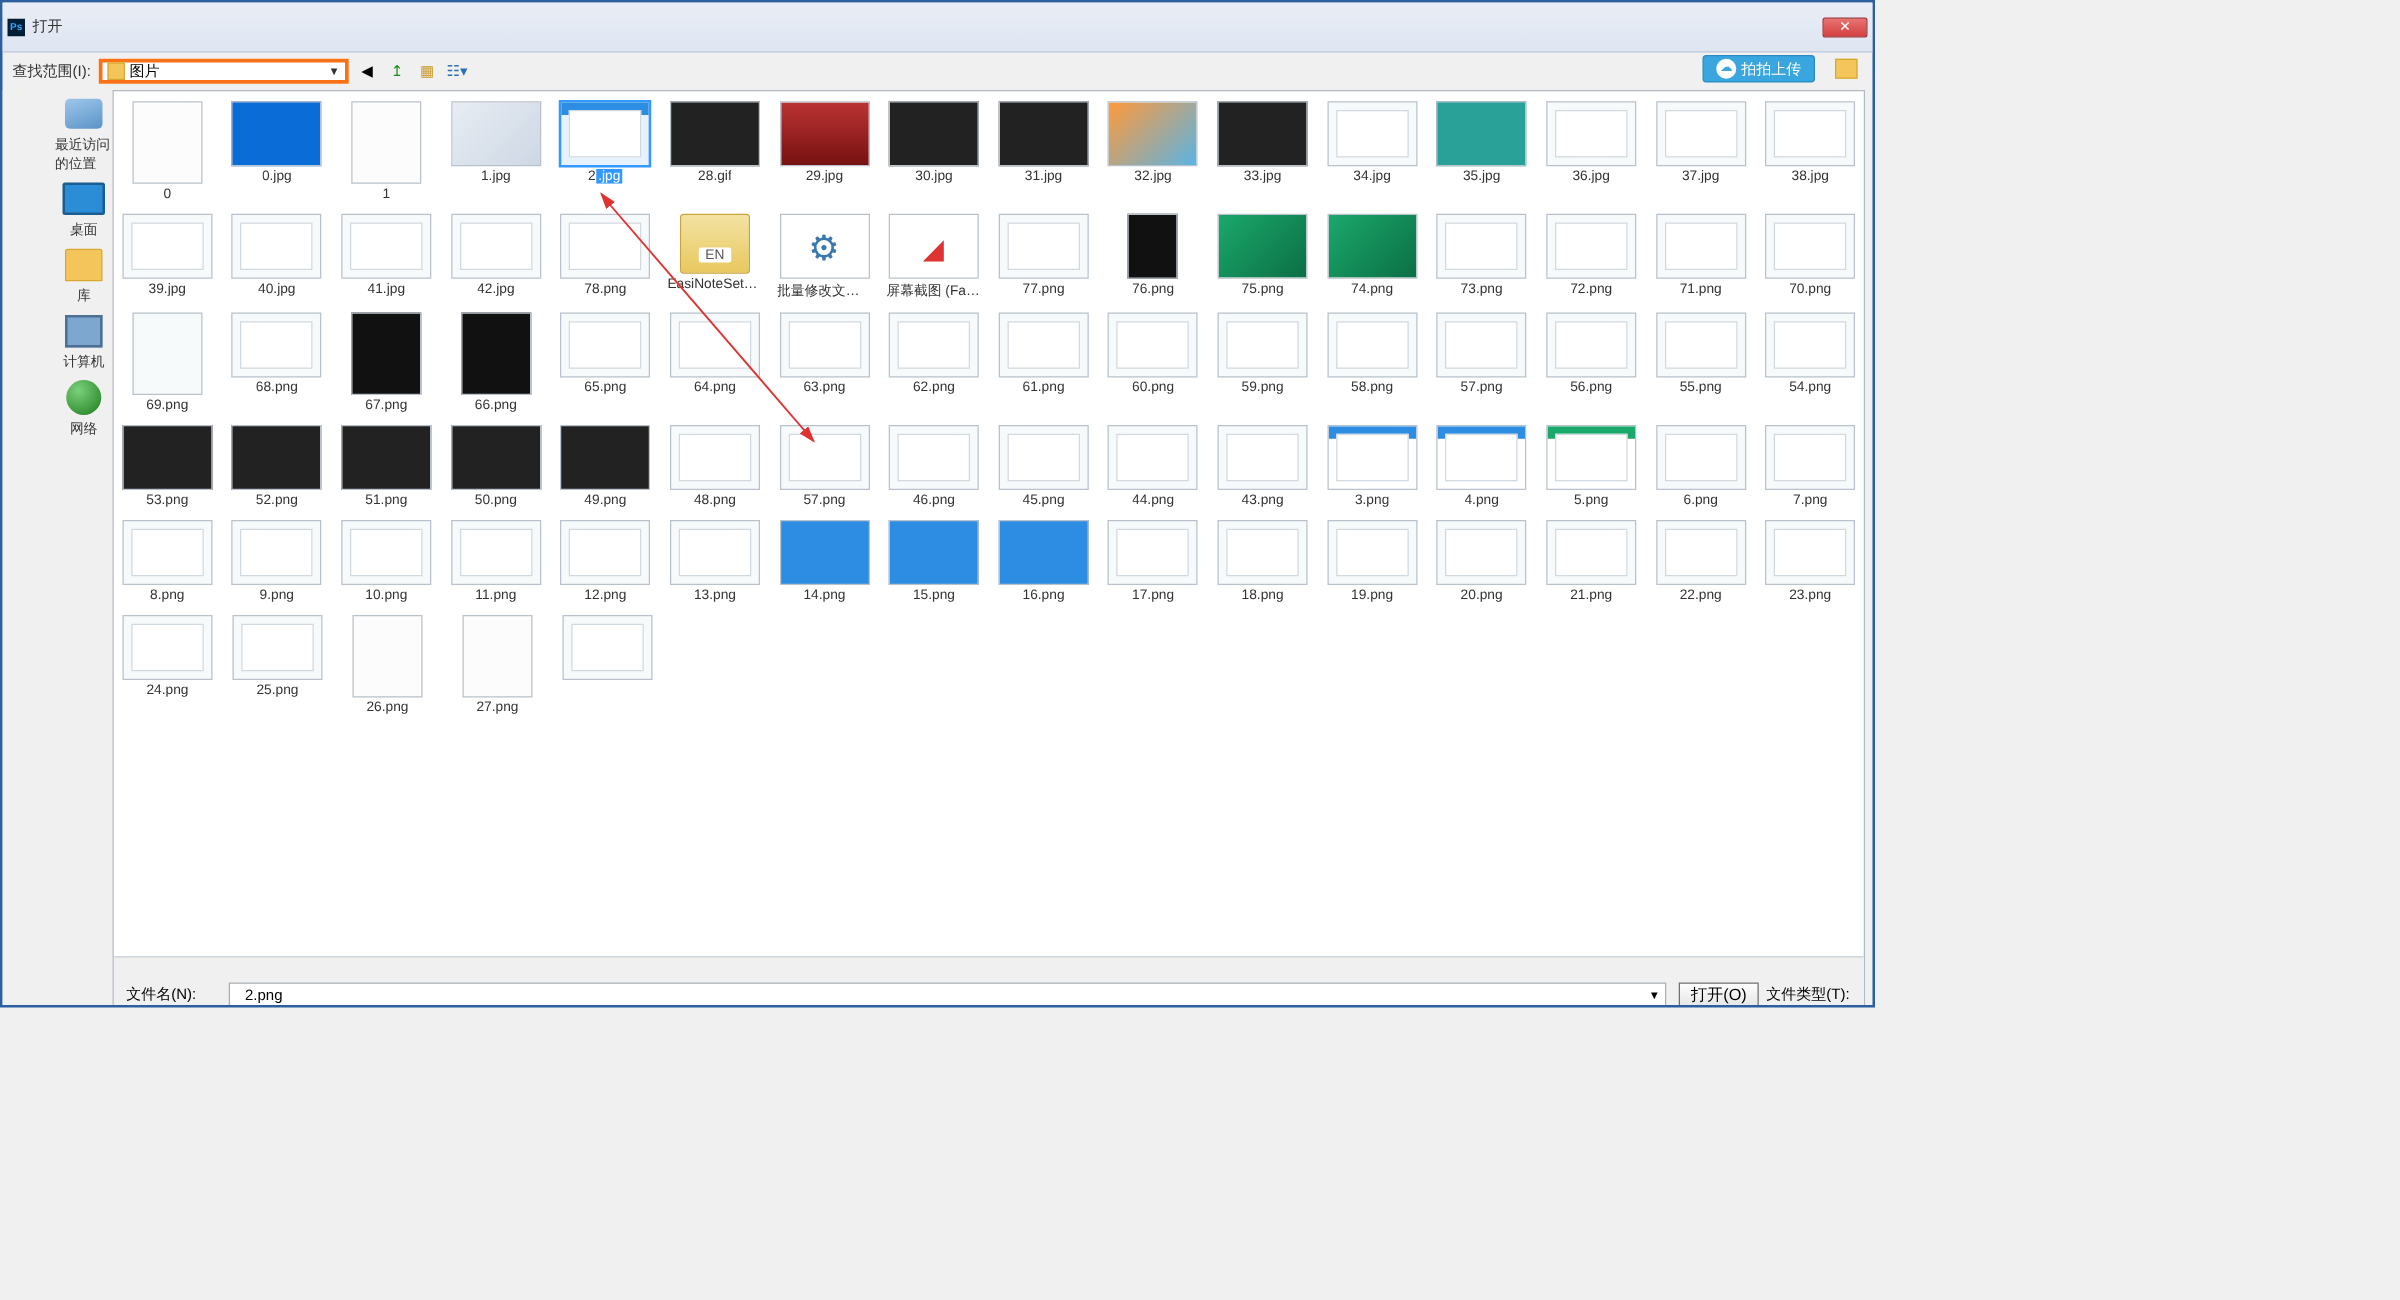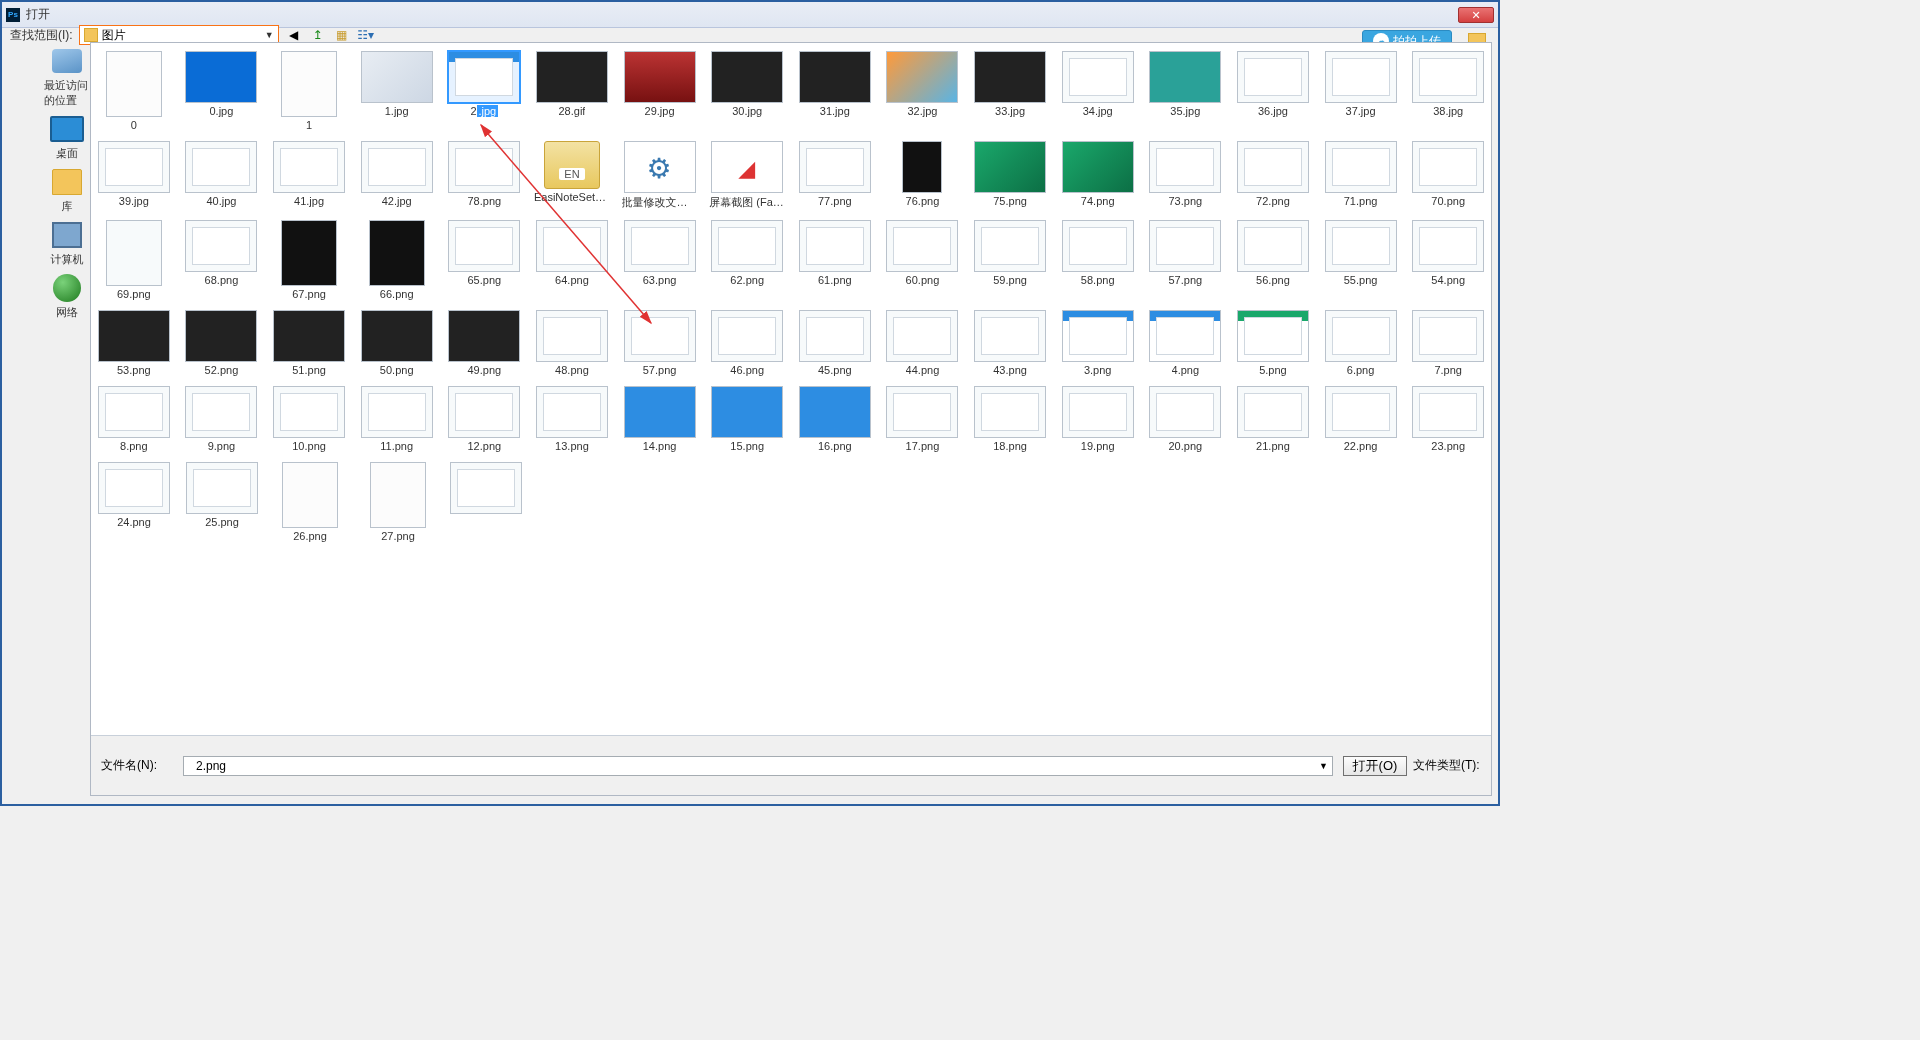--- a/index.html
+++ b/index.html
@@ -7,21 +7,21 @@
 body {
   background: #f0f0f0;
   width: 1500px;
   height: 806px;
   overflow: hidden;
   border: 2px solid #2b5fa0;
 }
 
 
 .titlebar {
-  height: 26px;
+  height: 40px;
   background: linear-gradient(to bottom, #e9edf5, #dfe6f2);
   border-bottom: 1px solid #b9c5dd;
   display: flex;
   align-items: center;
   padding: 0 4px;
   position: relative;
 }
 .titlebar .ps-icon {
   width: 14px; height: 14px;
   background: #001e36;
@@ -34,32 +34,32 @@
 .titlebar .close {
   width: 36px; height: 16px;
   background: linear-gradient(to bottom, #e97373, #d44040);
   border: 1px solid #a03030;
   color:#fff; font-size: 11px; line-height:14px; text-align:center;
   border-radius:2px;
 }
 
 
 .toolbar {
-  height: 14px;
+  height: 30px;
   display:flex;
   align-items:center;
   padding: 3px 8px;
   font-size:12px;
   gap:6px;
   position: relative;
 }
 .tb-label { color:#333; }
 .lookin {
   width: 200px; height:20px;
-  border:1px solid #f97316;
+  border:3px solid #f97316;
   background:#fff;
   display:flex; align-items:center; padding:0 4px;
   font-size:12px;
 }
 .lookin .folder-ico { width:14px;height:14px; background:#f3c55b; border:1px solid #d8a831; margin-right:4px;}
 .lookin .dd { margin-left:auto; font-size:9px; color:#333;}
 .nav-ico { width:18px;height:18px; display:inline-flex; align-items:center; justify-content:center; font-size:12px; }
 
 .cloud-btn {
   position:absolute; right: 46px; top:2px;

